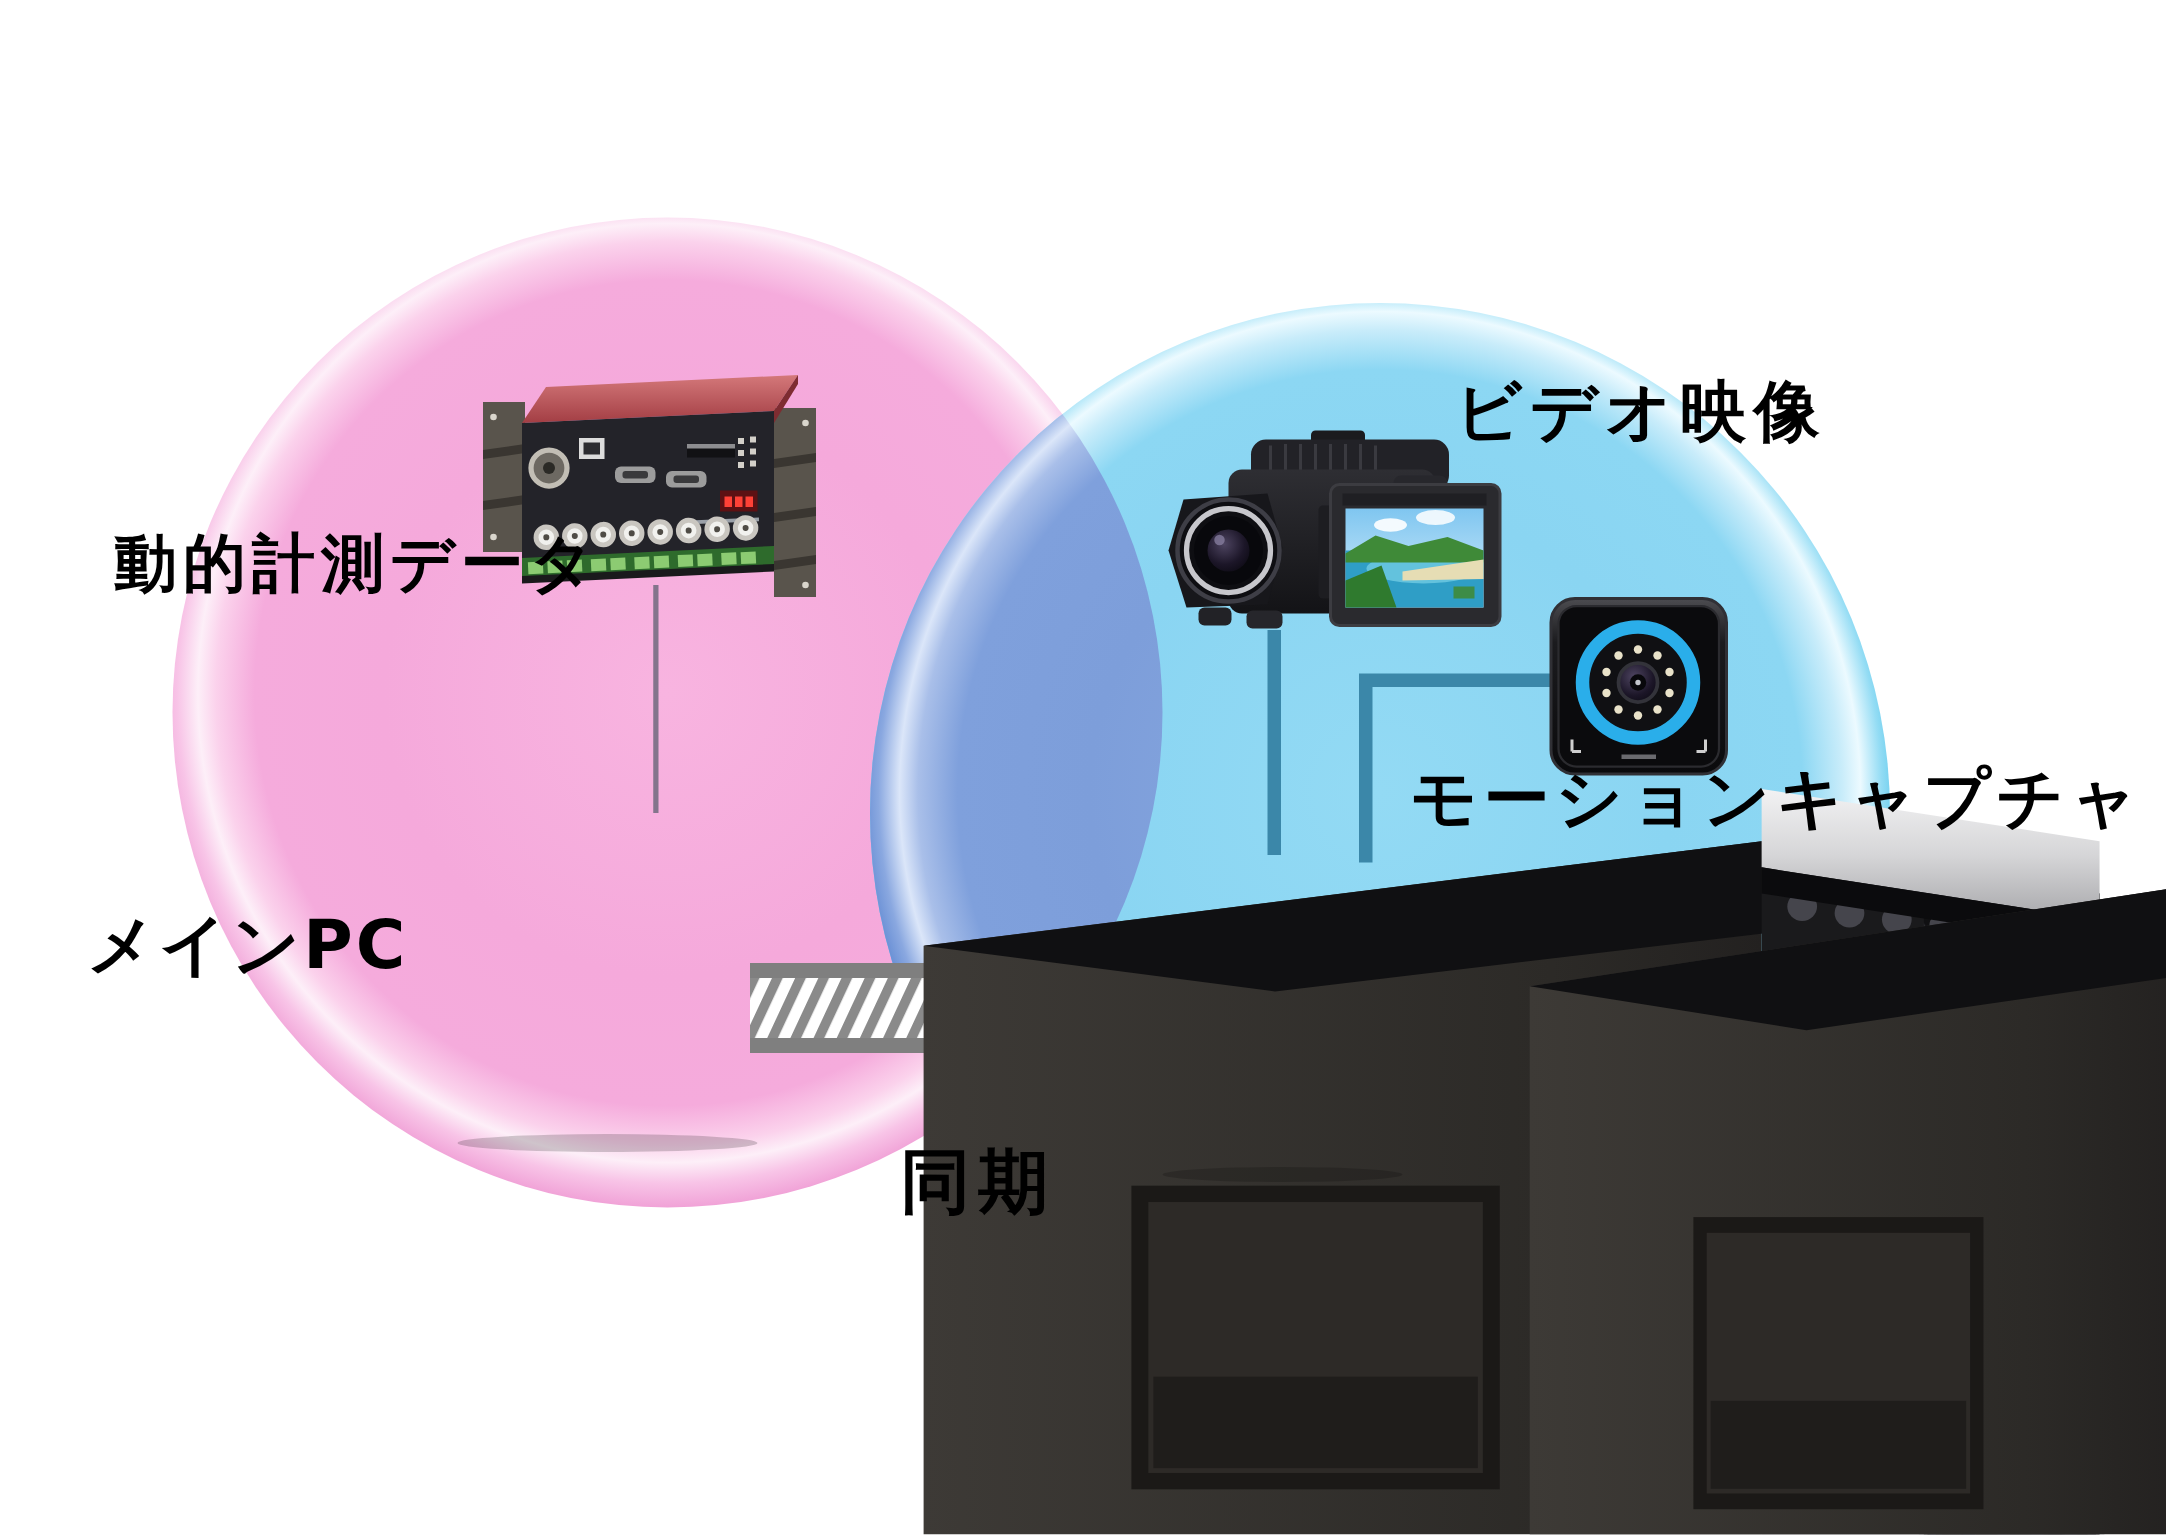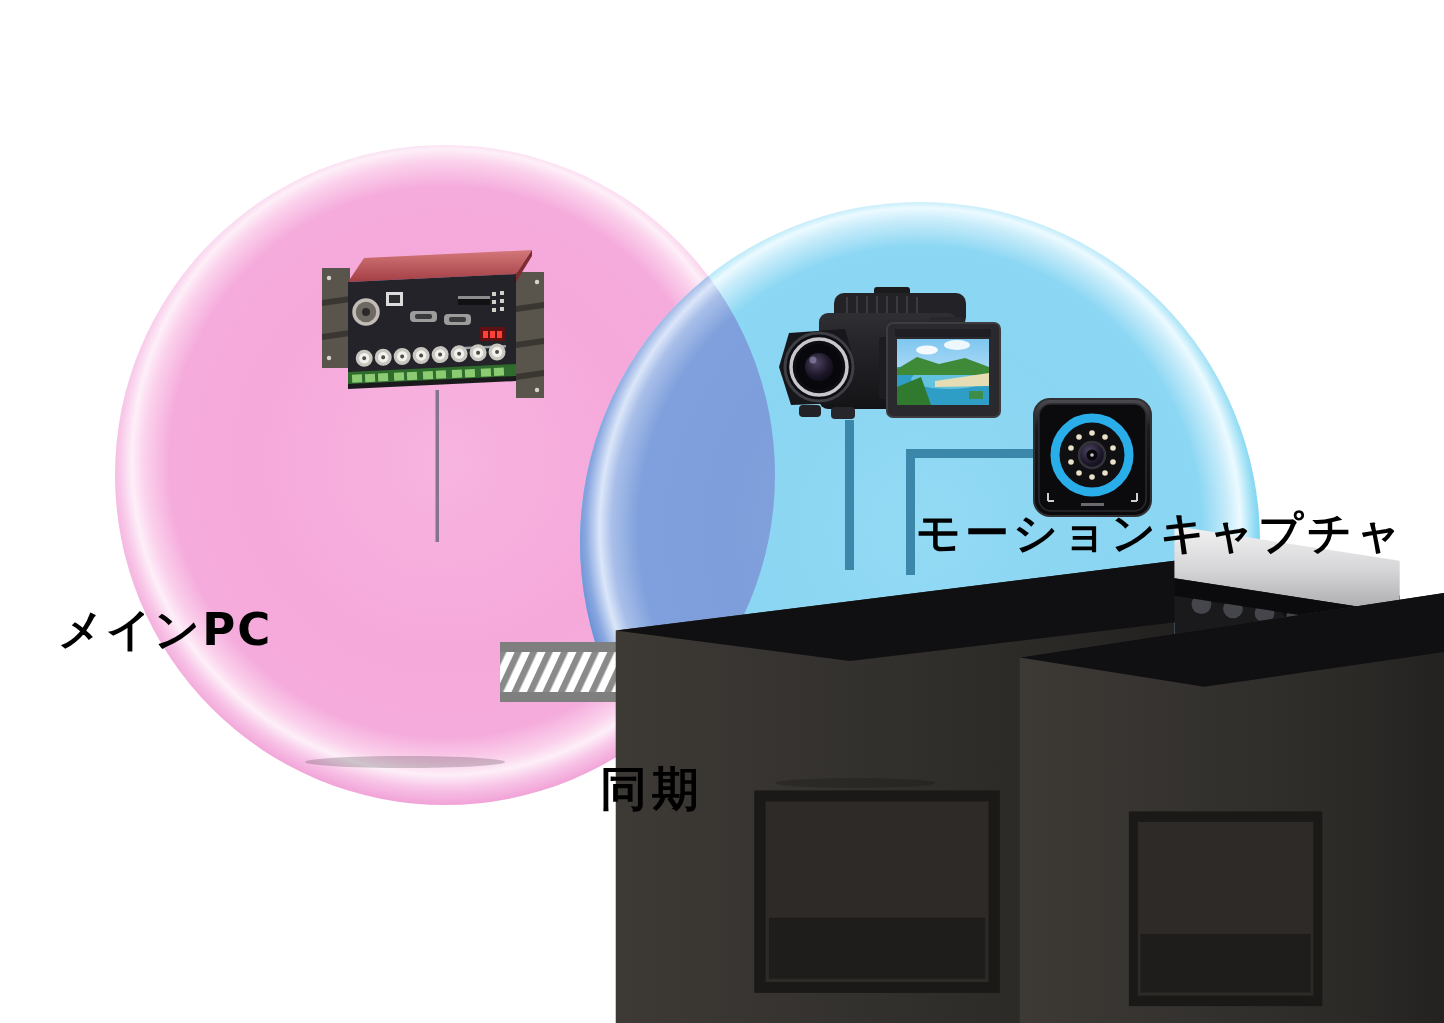--- a/index.html
+++ b/index.html
@@ -2,21 +2,21 @@
 <html><head>
 <meta charset="utf-8">
 <style>
   html,body{margin:0;padding:0;background:#fff;}
   #stage{position:relative;width:1444px;height:1023px;background:#ffffff;overflow:hidden;
          font-family:"DejaVu Sans","Liberation Sans",sans-serif;}
   #stage svg{position:absolute;left:0;top:0;}
   .lbl{position:absolute;color:#000;font-weight:700;white-space:nowrap;line-height:1.15;}
   .lbl-daq   {left:76px;  top:352px; font-size:42px; letter-spacing:4px;}
   .lbl-video {left:970px; top:250px; font-size:44px; letter-spacing:5px;}
-  .lbl-mocap {left:916px; top:508px; font-size:44px; letter-spacing:4px;}
+  .lbl-mocap {left:916px; top:508px; font-size:44px; letter-spacing:4px;padding-left:24px;}
   .lbl-main  {left:58px;  top:604px; font-size:45px; letter-spacing:2px;}
   .lbl-sub   {left:966px; top:690px; font-size:45px; letter-spacing:2px;}
   .lbl-sync  {left:600px; top:735px; font-size:47px; letter-spacing:5px;margin-top:27px;}
 </style>
 </head>
 <body>
 
 <div id="stage">
 
 <svg width="1444" height="1023" viewBox="0 0 1444 1023">
@@ -290,16 +290,18 @@
     <path d="M103,94 v8 M97,102 h6" stroke="#cfcfcf" stroke-width="2" fill="none"></path>
     <rect x="47" y="104" width="23" height="3" fill="#6a6a6e"></rect>
   </g>
 
   <ellipse cx="405" cy="762" rx="100" ry="6" fill="#000000" opacity="0.18"></ellipse>
   <use href="#towerpc" x="0" y="0" transform="translate(301,526) scale(1.035,1.0)"></use>
   <ellipse cx="855" cy="783" rx="80" ry="5" fill="#000000" opacity="0.18"></ellipse>
   <use href="#towerpc" x="0" y="0" transform="translate(772,557) scale(0.815,0.962)"></use>
 </svg>
 
+  <div class="lbl lbl-daq">動的計測データ</div>
+  <div class="lbl lbl-video">ビデオ映像</div>
   <div class="lbl lbl-mocap">モーションキャプチャ</div>
   <div class="lbl lbl-main">メインPC</div>
   <div class="lbl lbl-sync">同期</div>
 </div>
 
 </body></html>

